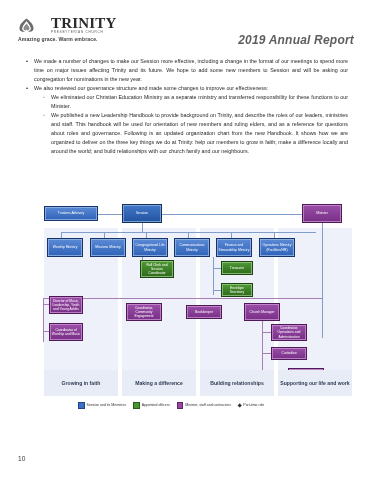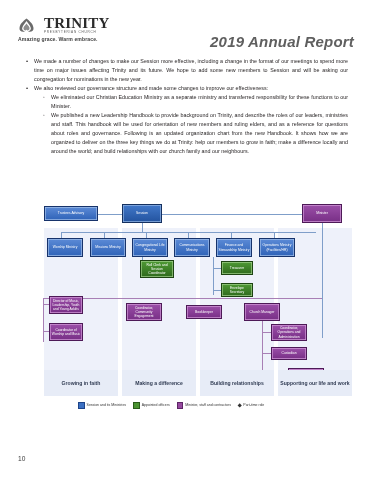--- a/index.html
+++ b/index.html
@@ -32,21 +32,21 @@
   }
   .logo-block {
     position: absolute;
     left: 18px;
     top: 17px;
     width: 150px;
   }
   .logo-row {
     display: flex;
     align-items: flex-end;
-    gap: 9px;
+    gap: 16px;
   }
   .logo-mark {
     width: 17px;
     height: 17px;
     position: relative;
     flex: 0 0 auto;
   }
   .logo-mark svg { display: block; }
   .logo-text {
     display: flex;
@@ -73,21 +73,21 @@
     font-size: 5.1px;
     font-weight: bold;
     color: #3d3d3d;
     margin-top: 2px;
     letter-spacing: 0.1px;
   }
   .report-title {
     position: absolute;
     right: 16px;
     top: 33px;
-    font-size: 15px;
+    font-size: 12px;
     font-style: italic;
     font-weight: bold;
     color: #5f5f5f;
     letter-spacing: 0.2px;
   }
 
   
   .body-copy {
     position: absolute;
     left: 22px;

